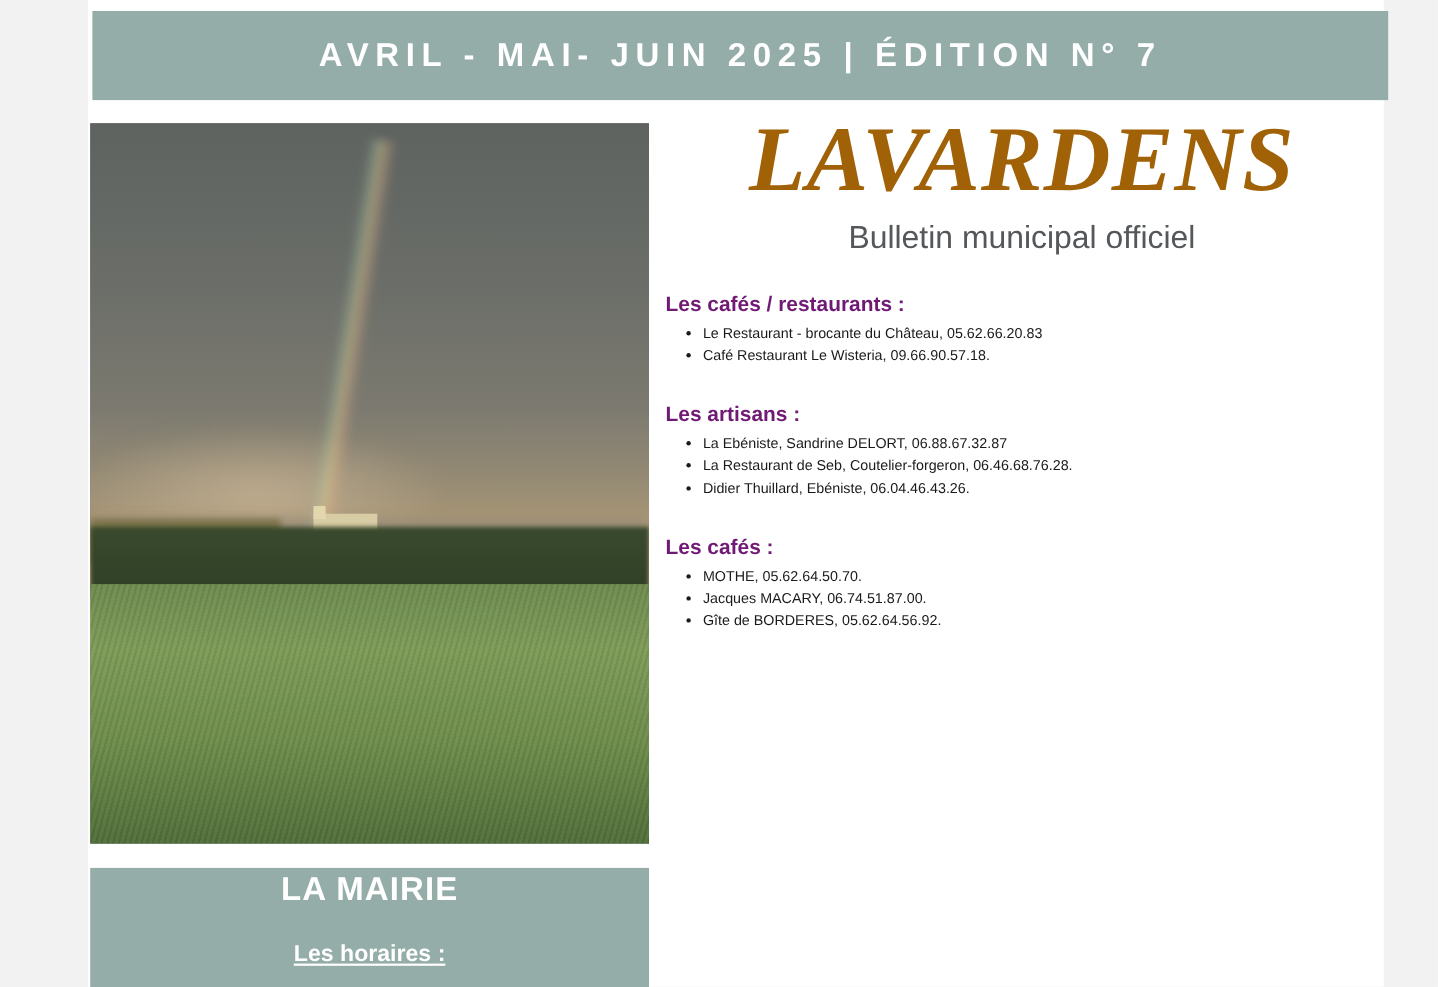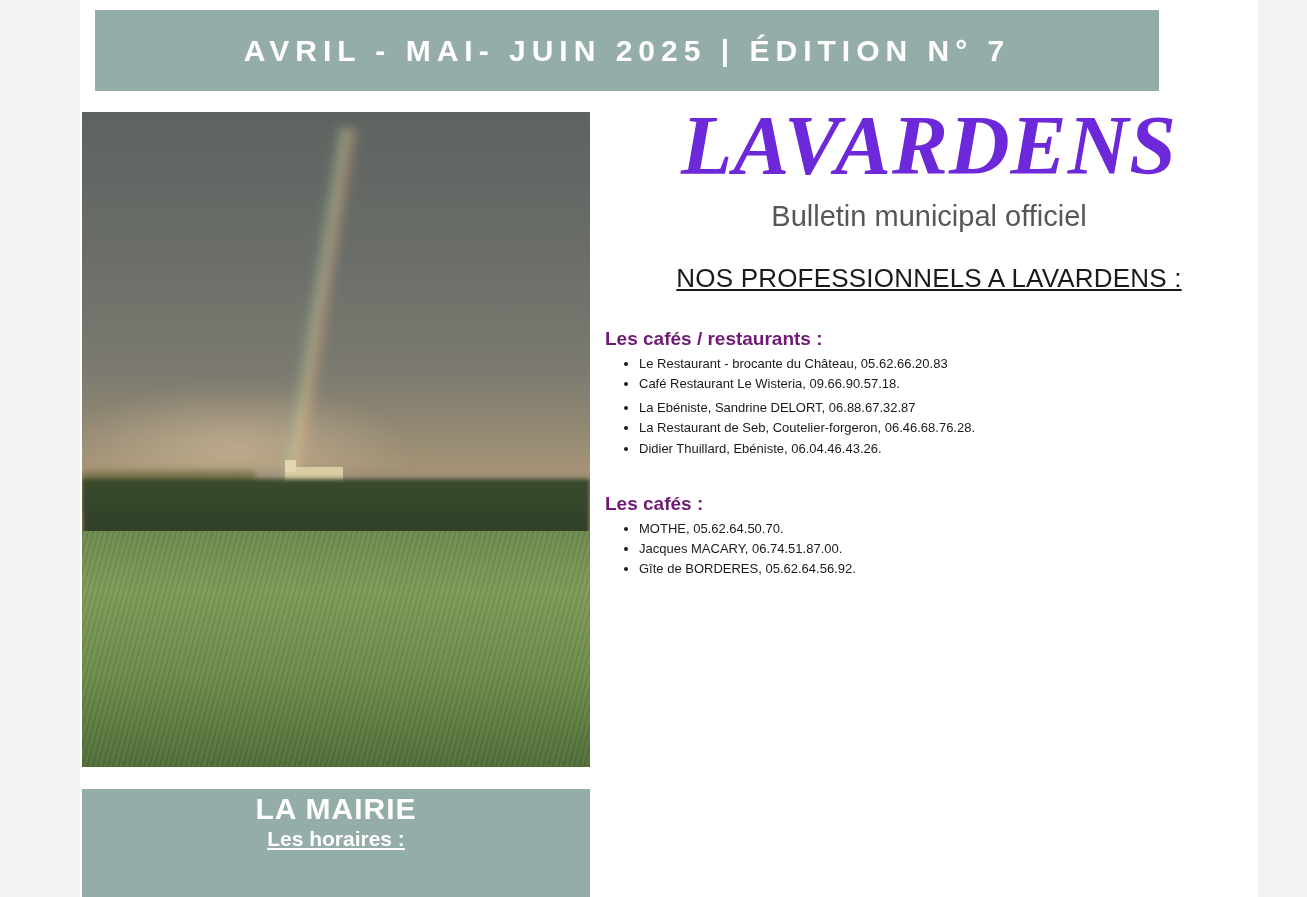--- a/index.html
+++ b/index.html
@@ -17,23 +17,23 @@
     position: absolute;
     left: 80px;
     top: 0;
     width: 1178px;
     height: 897px;
     background: #ffffff;
     box-sizing: border-box;
   }
   .banner {
     position: absolute;
-    left: 15px;
+    left: 4px;
     top: 10px;
-    width: 1064px;
+    width: 1178px;
     height: 81px;
     background: #94ada8;
     display: flex;
     align-items: center;
     justify-content: center;
   }
   .banner-text {
     color: #ffffff;
     font-weight: bold;
     font-size: 30px;
@@ -141,35 +141,35 @@
     color: #ffffff;
     font-weight: bold;
     font-size: 30px;
     letter-spacing: 1px;
   }
   .mairie-sub {
     color: #ffffff;
     font-weight: bold;
     font-size: 21px;
     text-decoration: underline;
-    margin-top: 1px;
+    margin-top: 30px;
   }
   .right-col {
     position: absolute;
     left: 525px;
     top: 104px;
     width: 648px;
   }
   .masthead {
     text-align: center;
     font-family: "Liberation Serif", serif;
     font-style: italic;
     font-weight: bold;
     font-size: 84px;
-    color: #6d28d9;
+    color: #a16207;
     line-height: 1;
     letter-spacing: 1px;
   }
   .subtitle {
     text-align: center;
     font-weight: normal;
     font-size: 29px;
     color: #54585a;
     margin-top: 12px;
   }
@@ -227,28 +227,28 @@
   </div>
 
   <div class="mairie-box">
     <div class="mairie-title">LA MAIRIE</div>
     <div class="mairie-sub">Les horaires :</div>
   </div>
 
   <div class="right-col">
     <div class="masthead">LAVARDENS</div>
     <div class="subtitle">Bulletin municipal officiel</div>
-    <div class="section-head">NOS PROFESSIONNELS A LAVARDENS :</div>
 
     <div class="cat">Les cafés / restaurants :</div>
     <ul class="items">
       <li>Le Restaurant - brocante du Château, 05.62.66.20.83</li>
       <li>Café Restaurant Le Wisteria, 09.66.90.57.18.</li>
     </ul>
 
+    <div class="cat">Les artisans :</div>
     <ul class="items">
       <li>La Ebéniste, Sandrine DELORT, 06.88.67.32.87</li>
       <li class="justify-two">La Restaurant de Seb, Coutelier-forgeron, 06.46.68.76.28.</li>
       <li>Didier Thuillard, Ebéniste, 06.04.46.43.26.</li>
     </ul>
 
     <div class="cat">Les cafés :</div>
     <ul class="items">
       <li>MOTHE, 05.62.64.50.70.</li>
       <li>Jacques MACARY, 06.74.51.87.00.</li>

